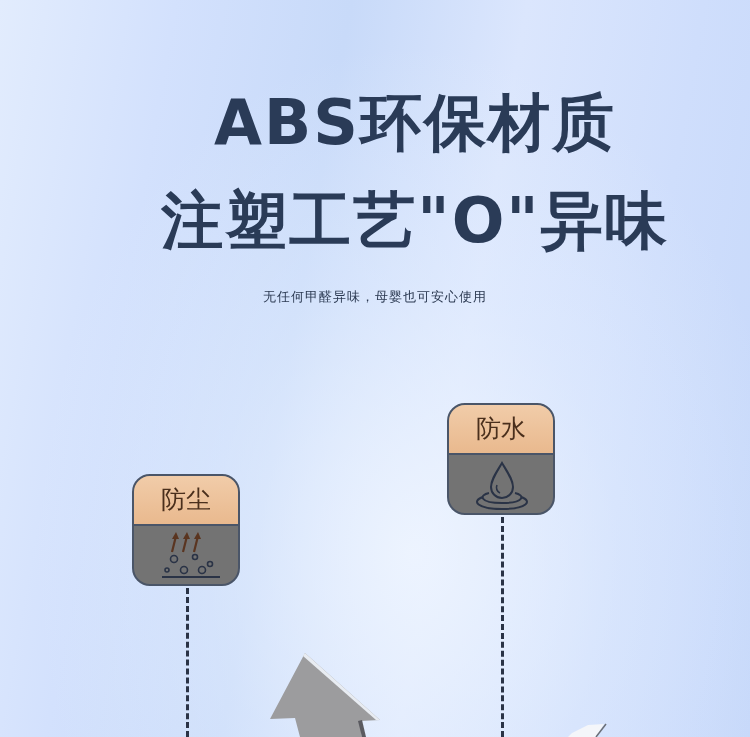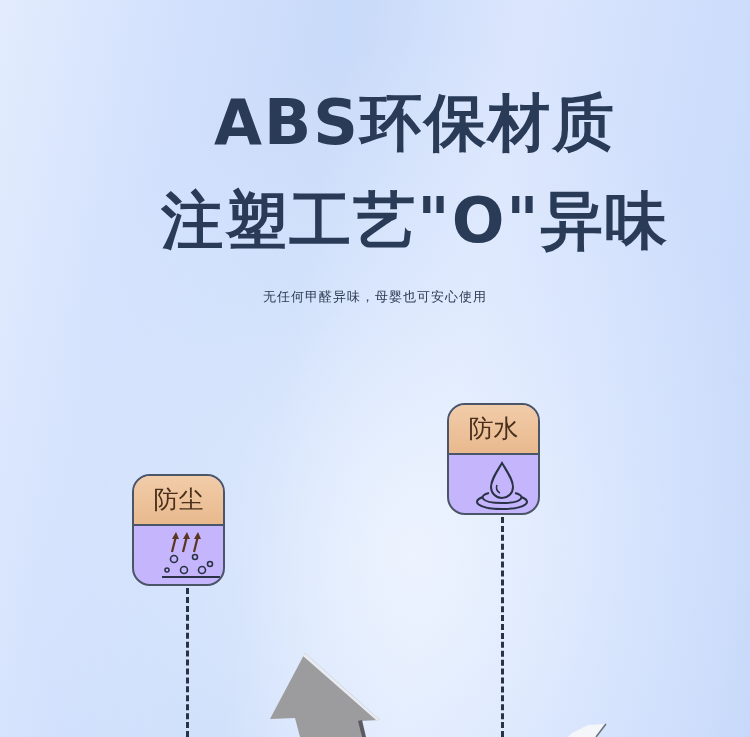--- a/index.html
+++ b/index.html
@@ -18,22 +18,22 @@
     line-height:1;
     padding-left:40px;
   }
   .title.l1 { top:92px; }
   .title.l2 { top:190px; }
   .subtitle {
     position:absolute; top:288px; left:0; width:750px; text-align:center;
     color:#2c3a52; font-size:13px; letter-spacing:1px;
   }
   .badge {
-    position:absolute; width:93px; height:112px; border:2px solid #4a5568;
-    border-radius:18px; overflow:hidden; background:#c4b5fd; box-sizing:border-box;
+    position:absolute; width:108px; height:112px; border:2px solid #4a5568;
+    border-radius:18px; overflow:hidden; background:#737373; box-sizing:border-box;
   }
   .badge .head {
     height:48px; background:linear-gradient(180deg,#f1cca9,#e9b98e);
     border-bottom:2px solid #4a5568; text-align:center; line-height:48px;
     font-size:25px; color:#4a2f1c;
   }
   .badge .body { position:relative; height:62px; }
   .badge svg { position:absolute; left:0; top:0; }
   .dash {
     position:absolute; width:0; border-left:3px dashed #2a3346;

